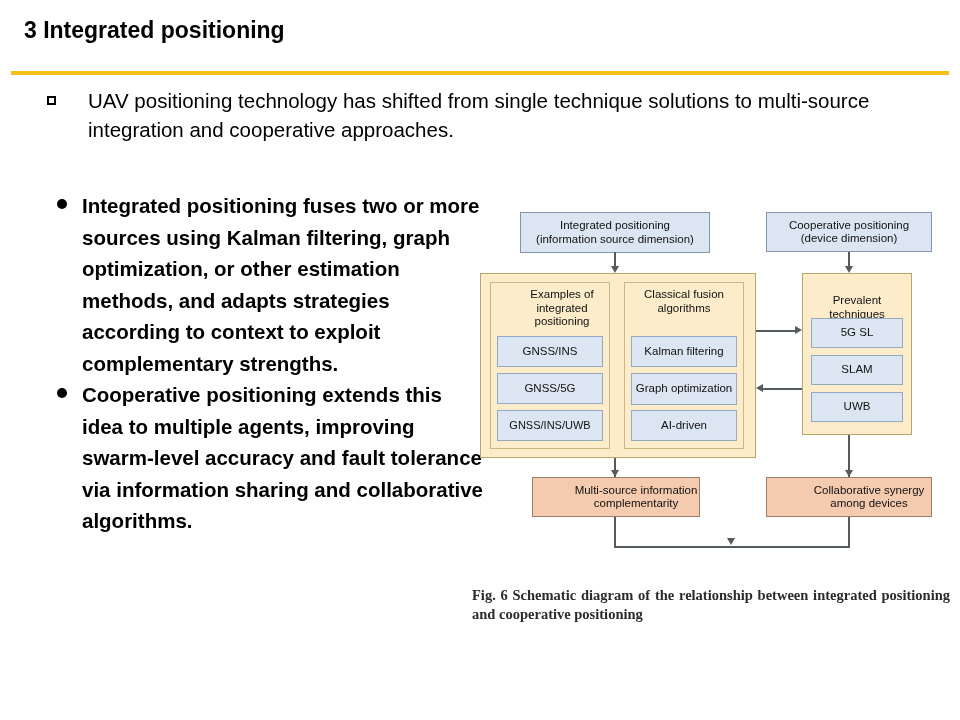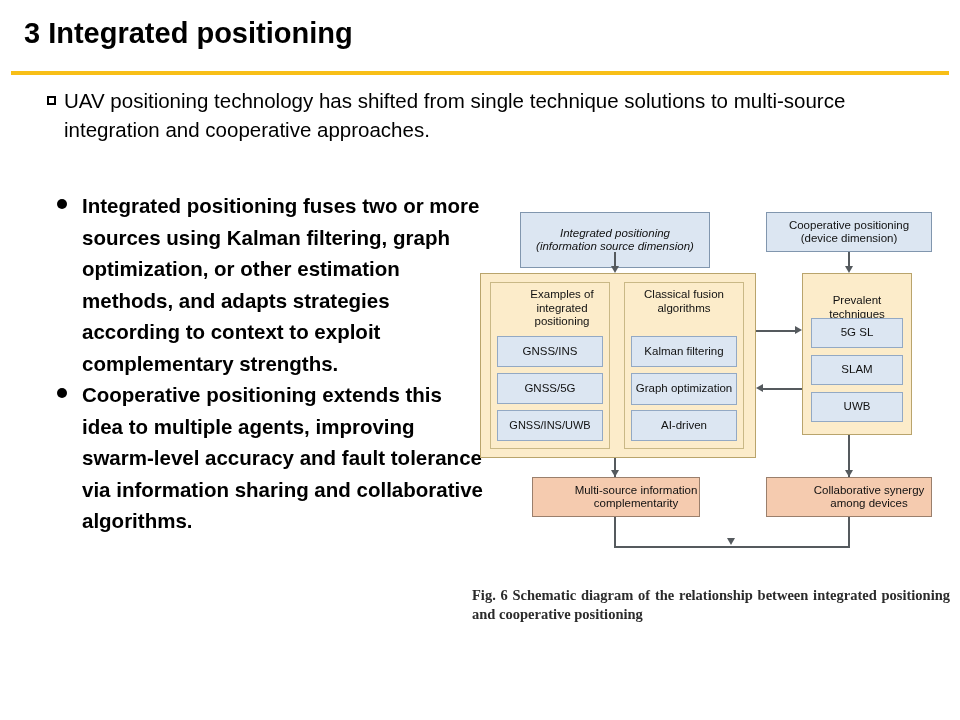--- a/index.html
+++ b/index.html
@@ -14,21 +14,21 @@
     overflow: hidden;
     font-family: "Liberation Sans", sans-serif;
     color: #000000;
   }
 
   
   #slide-title {
     position: absolute;
     left: 24px;
     top: 17px;
-    font-size: 29px;
+    font-size: 23px;
     font-weight: bold;
     letter-spacing: 0px;
     color: #000000;
     white-space: nowrap;
   }
   #title-rule {
     position: absolute;
     left: 11px;
     top: 71px;
     width: 938px;
@@ -60,20 +60,21 @@
     height: 9px;
     border: 2px solid #000;
     box-sizing: border-box;
     position: relative;
     top: -1px;
   }
   #lead-text {
     font-size: 20.5px;
     line-height: 29px;
     width: 852px;
+    margin-left: 24px;
   }
 
   
   #bullets {
     position: absolute;
     left: 57px;
     top: 190px;
     width: 430px;
     font-weight: bold;
   }
@@ -212,21 +213,21 @@
     <div class="bullet-text">Integrated positioning fuses two or more sources using Kalman filtering, graph optimization, or other estimation methods, and adapts strategies according to context to exploit complementary strengths.</div>
   </div>
   <div class="bullet-row">
     <div class="dot-marker"><span class="glyph"></span></div>
     <div class="bullet-text">Cooperative positioning extends this idea to multiple agents, improving swarm-level accuracy and fault tolerance via information sharing and collaborative algorithms.</div>
   </div>
 </div>
 
 <div id="figure">
 
-  <div class="node blue-head" style="left:54px; top:12px; width:190px; height:56px; flex-direction:column;font-style:italic;">
+  <div class="node blue-head" style="left:54px; top:12px; width:190px; height:41px; flex-direction:column;">
     <span>Integrated positioning</span>
     <span>(information source dimension)</span>
   </div>
   <div class="node blue-head" style="left:300px; top:12px; width:166px; height:40px; flex-direction:column;">
     <span>Cooperative positioning</span>
     <span>(device dimension)</span>
   </div>
 
   <div class="conn conn-v" style="left:148px; top:52px; height:15px;"></div>
   <div class="arrowhead ah-down" style="left:145px; top:66px;"></div>

